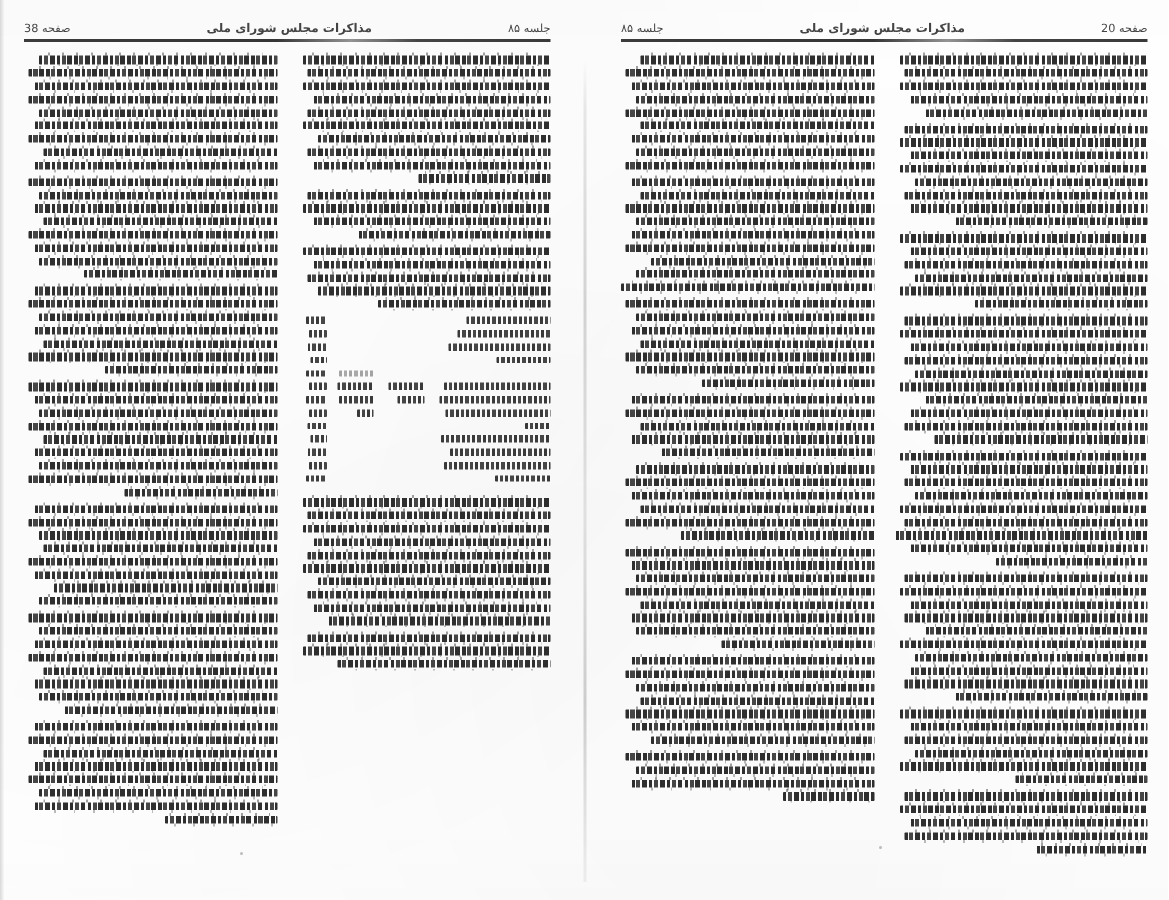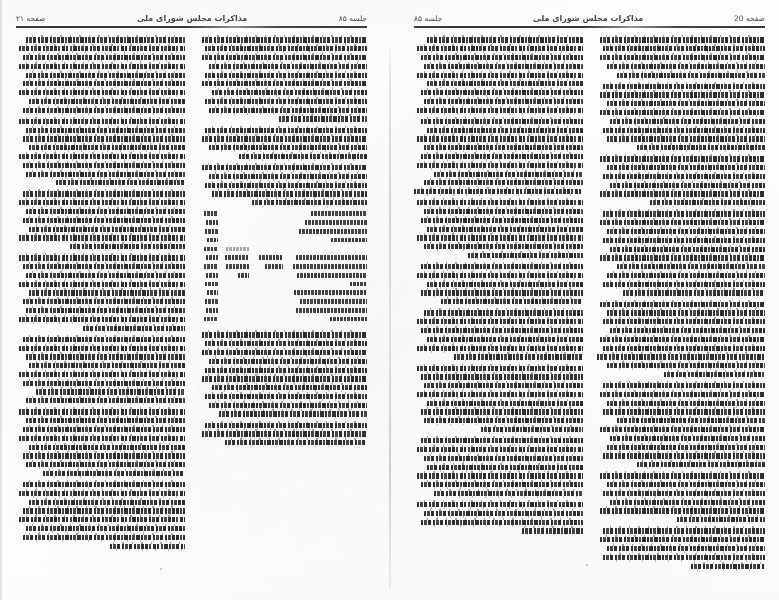--- a/index.html
+++ b/index.html
@@ -403,21 +403,21 @@
     </div>
     <div class="fleck" style="left: 196px; top: 564px;"></div>
   </div>
 
   <div class="page page-left">
     <div class="page-inner">
 
       <div class="runhead">
         <span class="rh-side">جلسه ۸۵</span>
         <span class="rh-title">مذاکرات مجلس شورای ملی</span>
-        <span class="rh-side">صفحه ۲۱</span>
+        <span class="rh-side">صفحه 38</span>
       </div>
       <div class="headrule"></div>
 
       <div class="cols">
 
         <div class="col">
           <span class="vh">برای تأمین این منظور باید حی ذلکمکان امید واکه</span>
 
           <div class="para">
             <div class="ln w98"></div>

